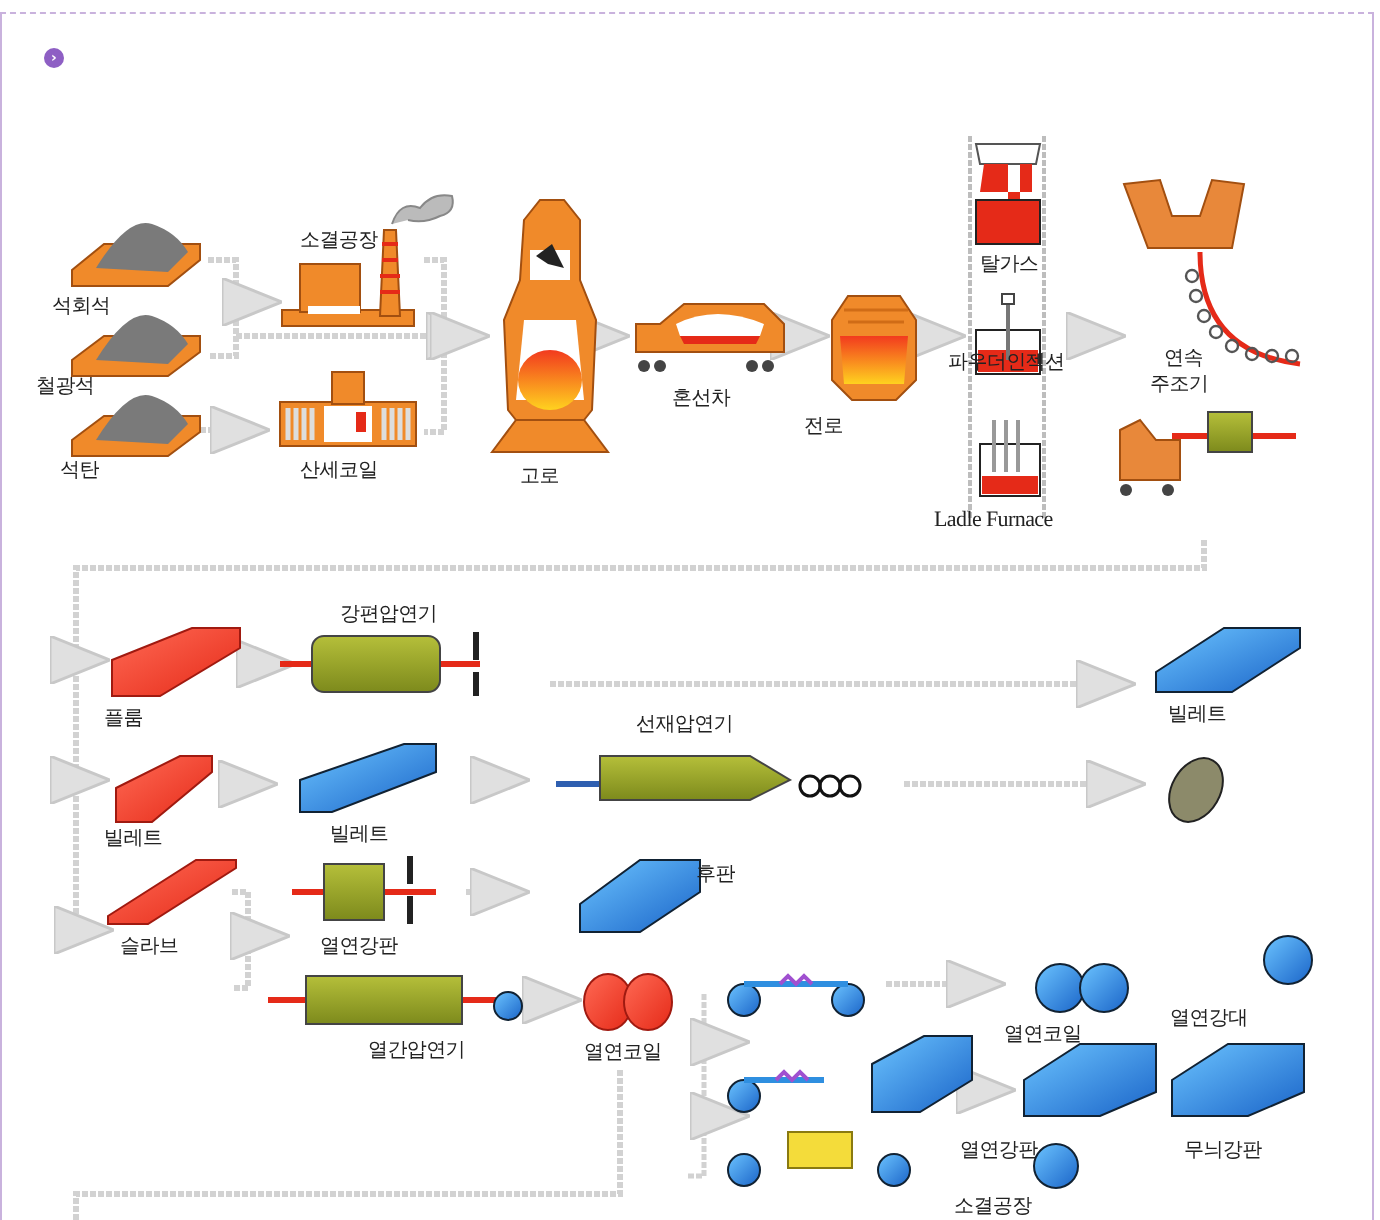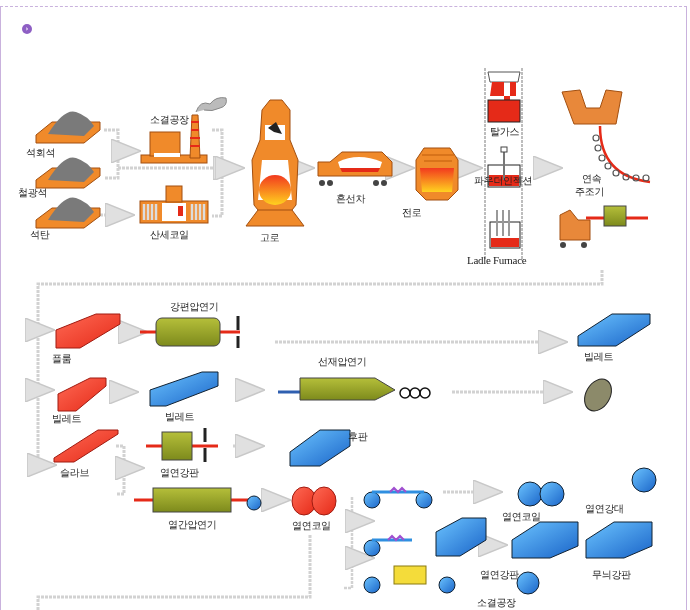--- a/index.html
+++ b/index.html
@@ -279,21 +279,21 @@
 <span class="lbl" style="left:582px;top:172px">연속</span>
 <span class="lbl" style="left:575px;top:185px">주조기</span>
 
 <span class="lbl" style="left:52px;top:352px">플룸</span>
 <span class="lbl" style="left:52px;top:412px">빌레트</span>
 <span class="lbl" style="left:60px;top:466px">슬라브</span>
 <span class="lbl" style="left:170px;top:300px">강편압연기</span>
 <span class="lbl" style="left:165px;top:410px">빌레트</span>
 <span class="lbl" style="left:318px;top:355px">선재압연기</span>
 <span class="lbl" style="left:160px;top:466px">열연강판</span>
-<span class="lbl" style="left:168px;top:518px">열간압연기</span>
+<span class="lbl" style="left:184px;top:518px">열간압연기</span>
 
 <span class="lbl" style="left:584px;top:350px">빌레트</span>
 <span class="lbl" style="left:348px;top:430px">후판</span>
 <span class="lbl" style="left:292px;top:519px">열연코일</span>
 <span class="lbl" style="left:502px;top:510px">열연코일</span>
 <span class="lbl" style="left:585px;top:502px">열연강대</span>
 <span class="lbl" style="left:480px;top:568px">열연강판</span>
 <span class="lbl" style="left:592px;top:568px">무늬강판</span>
 <span class="lbl" style="left:477px;top:596px">소결공장</span>
 

